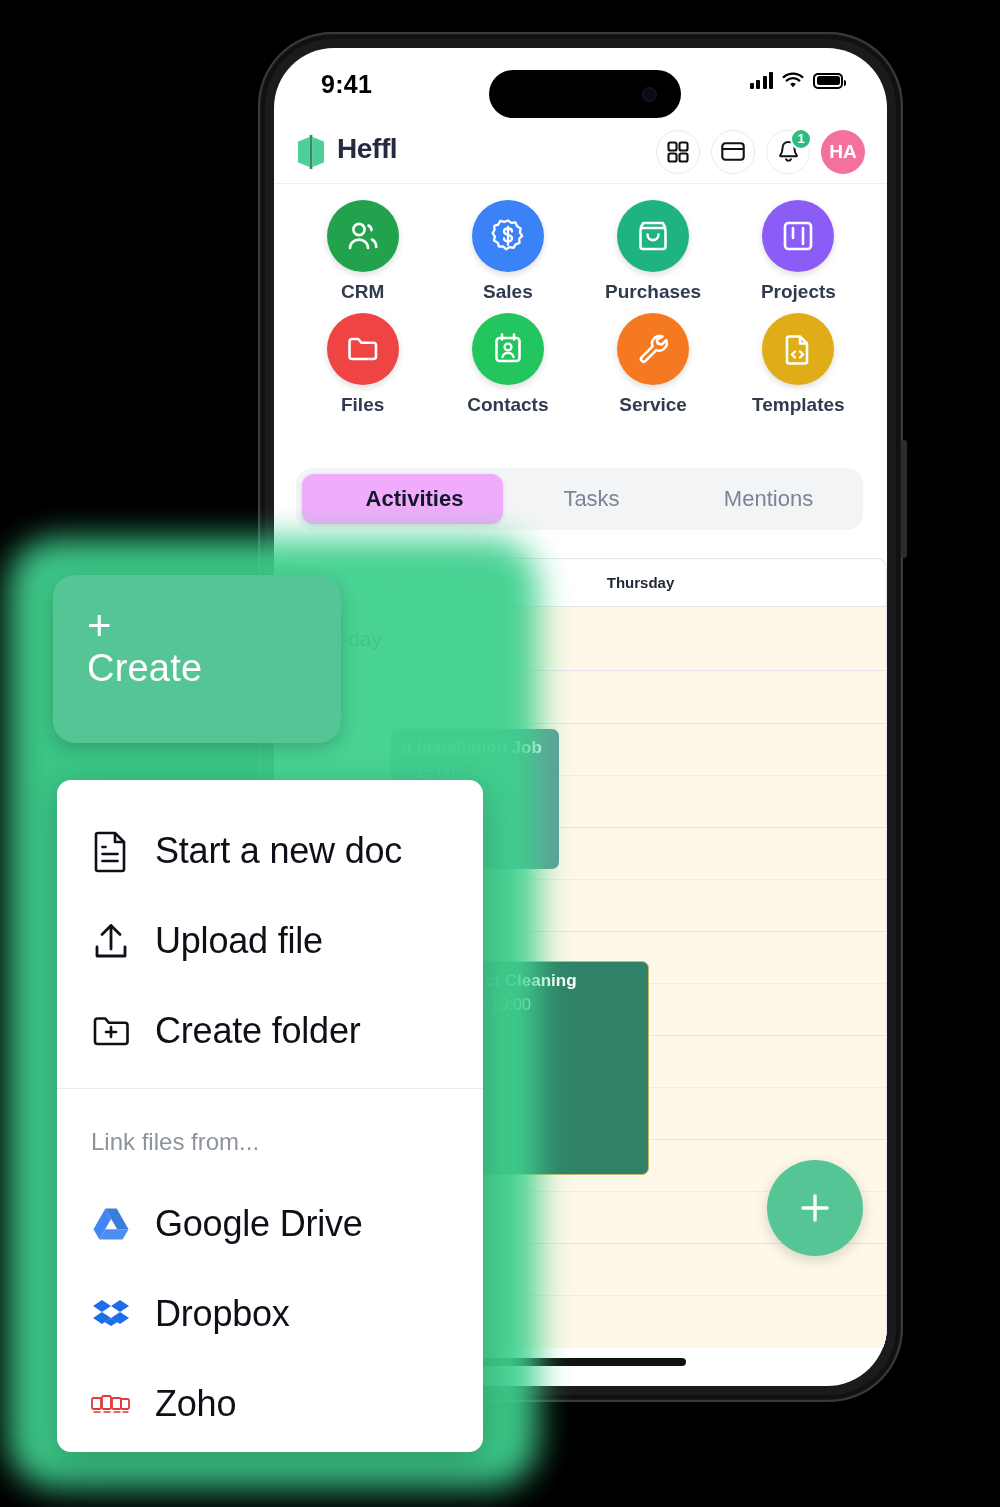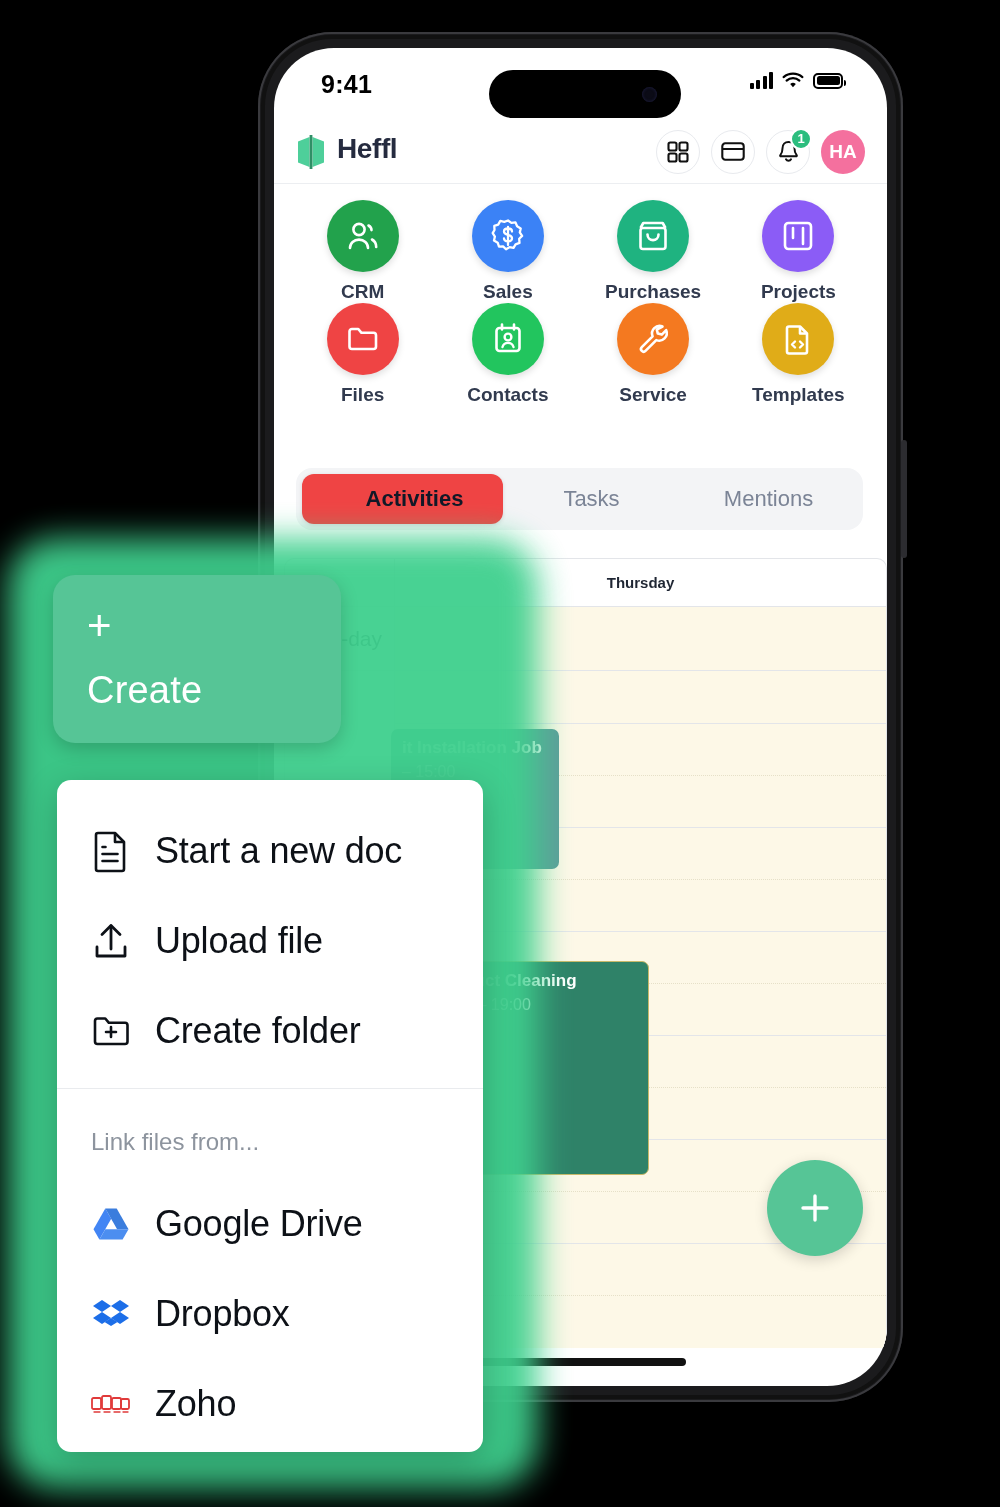--- a/index.html
+++ b/index.html
@@ -79,42 +79,42 @@
   .avatar{
     width:44px;height:44px;border-radius:50%; background:#f4709e;
     color:#fff;font-size:19px;font-weight:600;
     display:flex;align-items:center;justify-content:center;
   }
 
   
   .app-grid{
     position:absolute; left:0; top:136px; width:613px;
     display:grid; grid-template-columns:repeat(4,1fr);
-    padding:16px 16px 4px;
+    row-gap:10px; padding:16px 16px 4px;
   }
   .app-tile{ display:flex;flex-direction:column;align-items:center;gap:9px; }
   .app-circle{
     width:72px;height:72px;border-radius:50%;
     display:flex;align-items:center;justify-content:center;
     box-shadow:0 3px 7px rgba(0,0,0,.13);
   }
   .app-label{ font-size:19px; font-weight:600; color:#313a4e; }
 
   
   .tabs{
     position:absolute; left:22px; top:420px; width:567px; height:62px;
     background:#f3f4f6; border-radius:16px; display:flex; align-items:center;
     padding:6px;
   }
   .tab{
     flex:1; height:100%; border-radius:12px;
     display:flex;align-items:center;justify-content:center;
     font-size:22px; color:#7b8496; font-weight:500;
   }
-  .tab.active{ background:#ef4444; color:#111827; font-weight:600;
+  .tab.active{ background:#f0abfc; color:#111827; font-weight:600;
     box-shadow:0 1px 4px rgba(0,0,0,.12);padding-left:24px; }
 
   
   .calendar{
     position:absolute; left:0px; top:500px; width:613px; height:800px;
     background:#fff; overflow:hidden;
   }
   .cal-inner{ position:absolute; left:10px; top:10px; width:603px; height:790px;
     border:1px solid #e3e5e9; border-radius:10px 10px 0 0; border-bottom:none;
     background:#fff; overflow:hidden;}
@@ -158,21 +158,21 @@
     background:#3fd08e; border-radius:48px;
     filter: blur(16px); opacity:.95;
   }
   .create-btn{
     position:absolute; left:53px; top:575px; width:288px; height:168px;
     background:#56c596; border-radius:22px;
     box-shadow:0 6px 18px rgba(0,0,0,.18);
     padding:30px 34px; color:#fff;
   }
   .create-plus{ font-size:42px; font-weight:400; line-height:1; }
-  .create-label{ font-size:38px; font-weight:400; margin-top:22px; letter-spacing:.2px;}
+  .create-label{ font-size:38px; font-weight:400; letter-spacing:.2px;}
 
   .menu-card{
     position:absolute; left:57px; top:780px; width:426px; height:672px;
     background:#fff; border-radius:14px;
     box-shadow:0 10px 34px rgba(0,0,0,.22);
     padding:26px 0 26px;
   }
   .menu-item{
     display:flex; align-items:center; gap:24px;
     padding:0 34px; height:90px;

